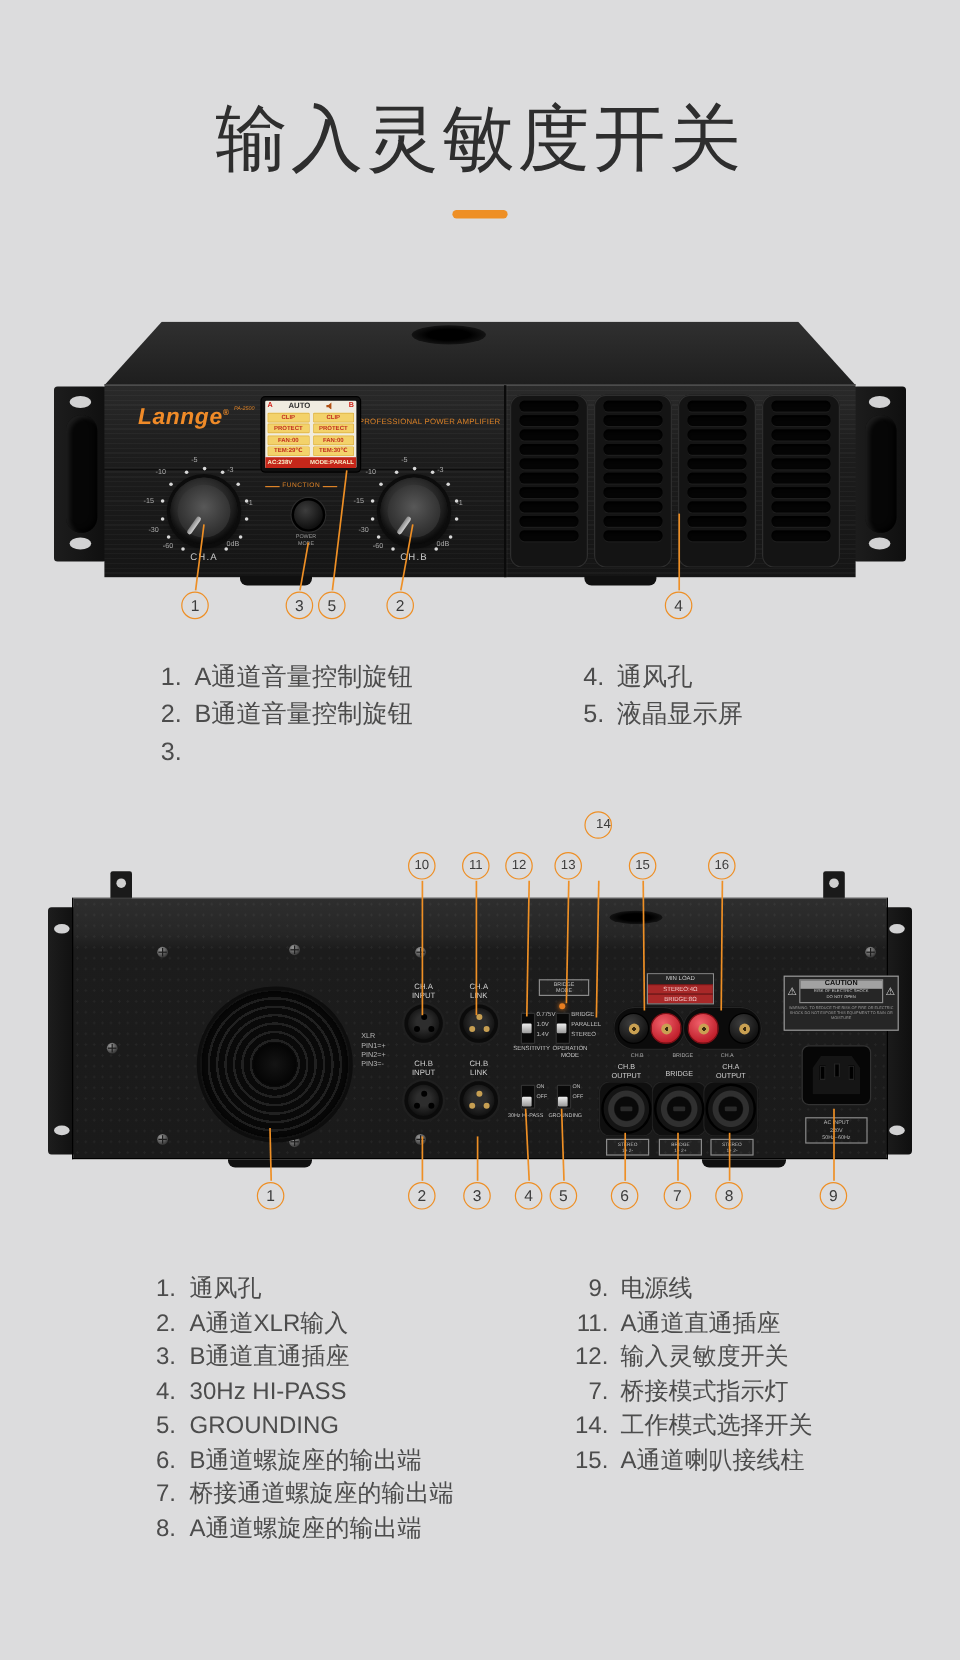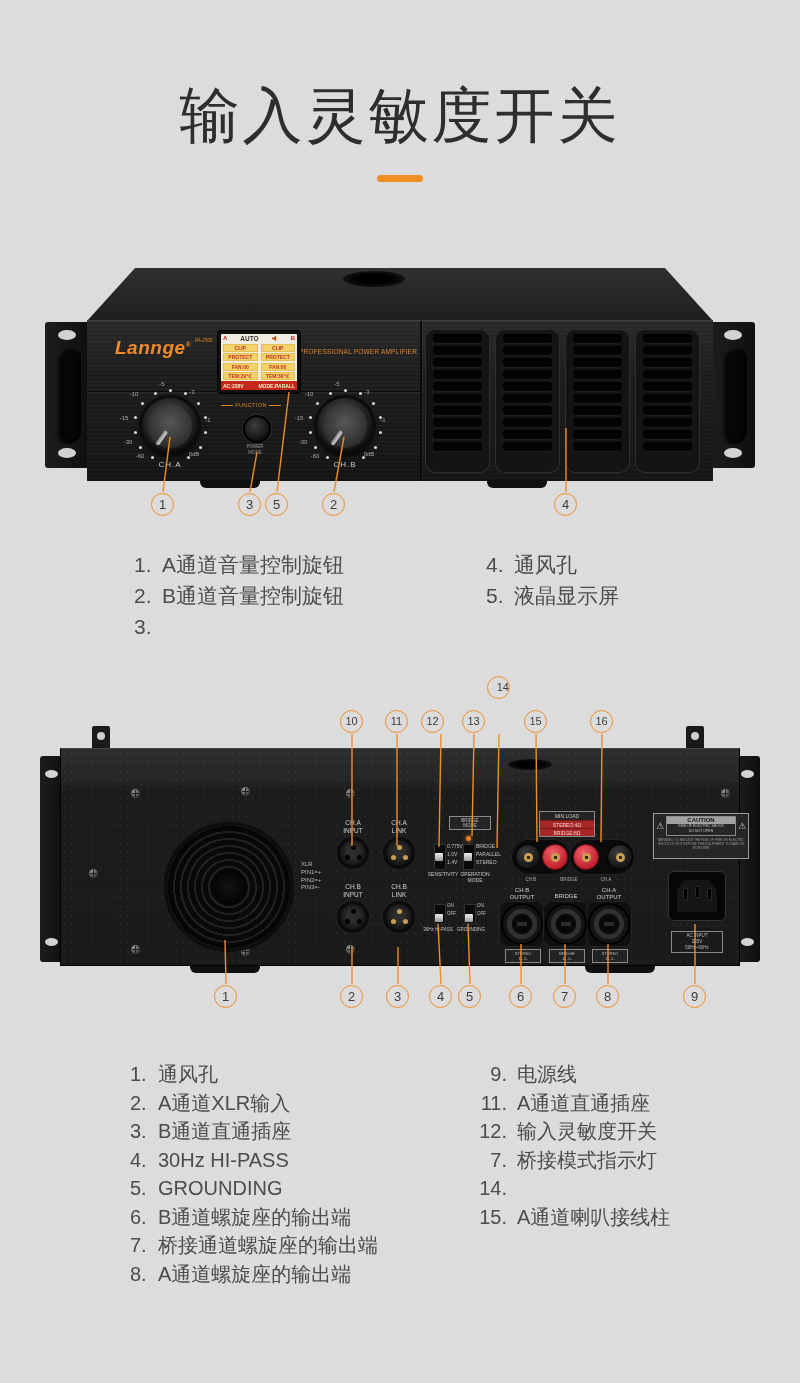--- a/index.html
+++ b/index.html
@@ -515,20 +515,21 @@
   <div class="leg-row">
       <span class="leg-num">12.</span>
       <span>输入灵敏度开关</span>
     </div>
   <div class="leg-row">
       <span class="leg-num">7.</span>
       <span>桥接模式指示灯</span>
     </div>
   <div class="leg-row">
       <span class="leg-num">14.</span>
+      <span>工作模式选择开关</span>
     </div>
   <div class="leg-row">
       <span class="leg-num">15.</span>
       <span>A通道喇叭接线柱</span>
     </div>
 </div>
 
 <svg class="lines" width="800" height="1383" viewBox="0 0 800 1383">
   <line x1="170" y1="437" x2="163" y2="492"></line>
   <line x1="257" y1="452" x2="250" y2="492"></line>

